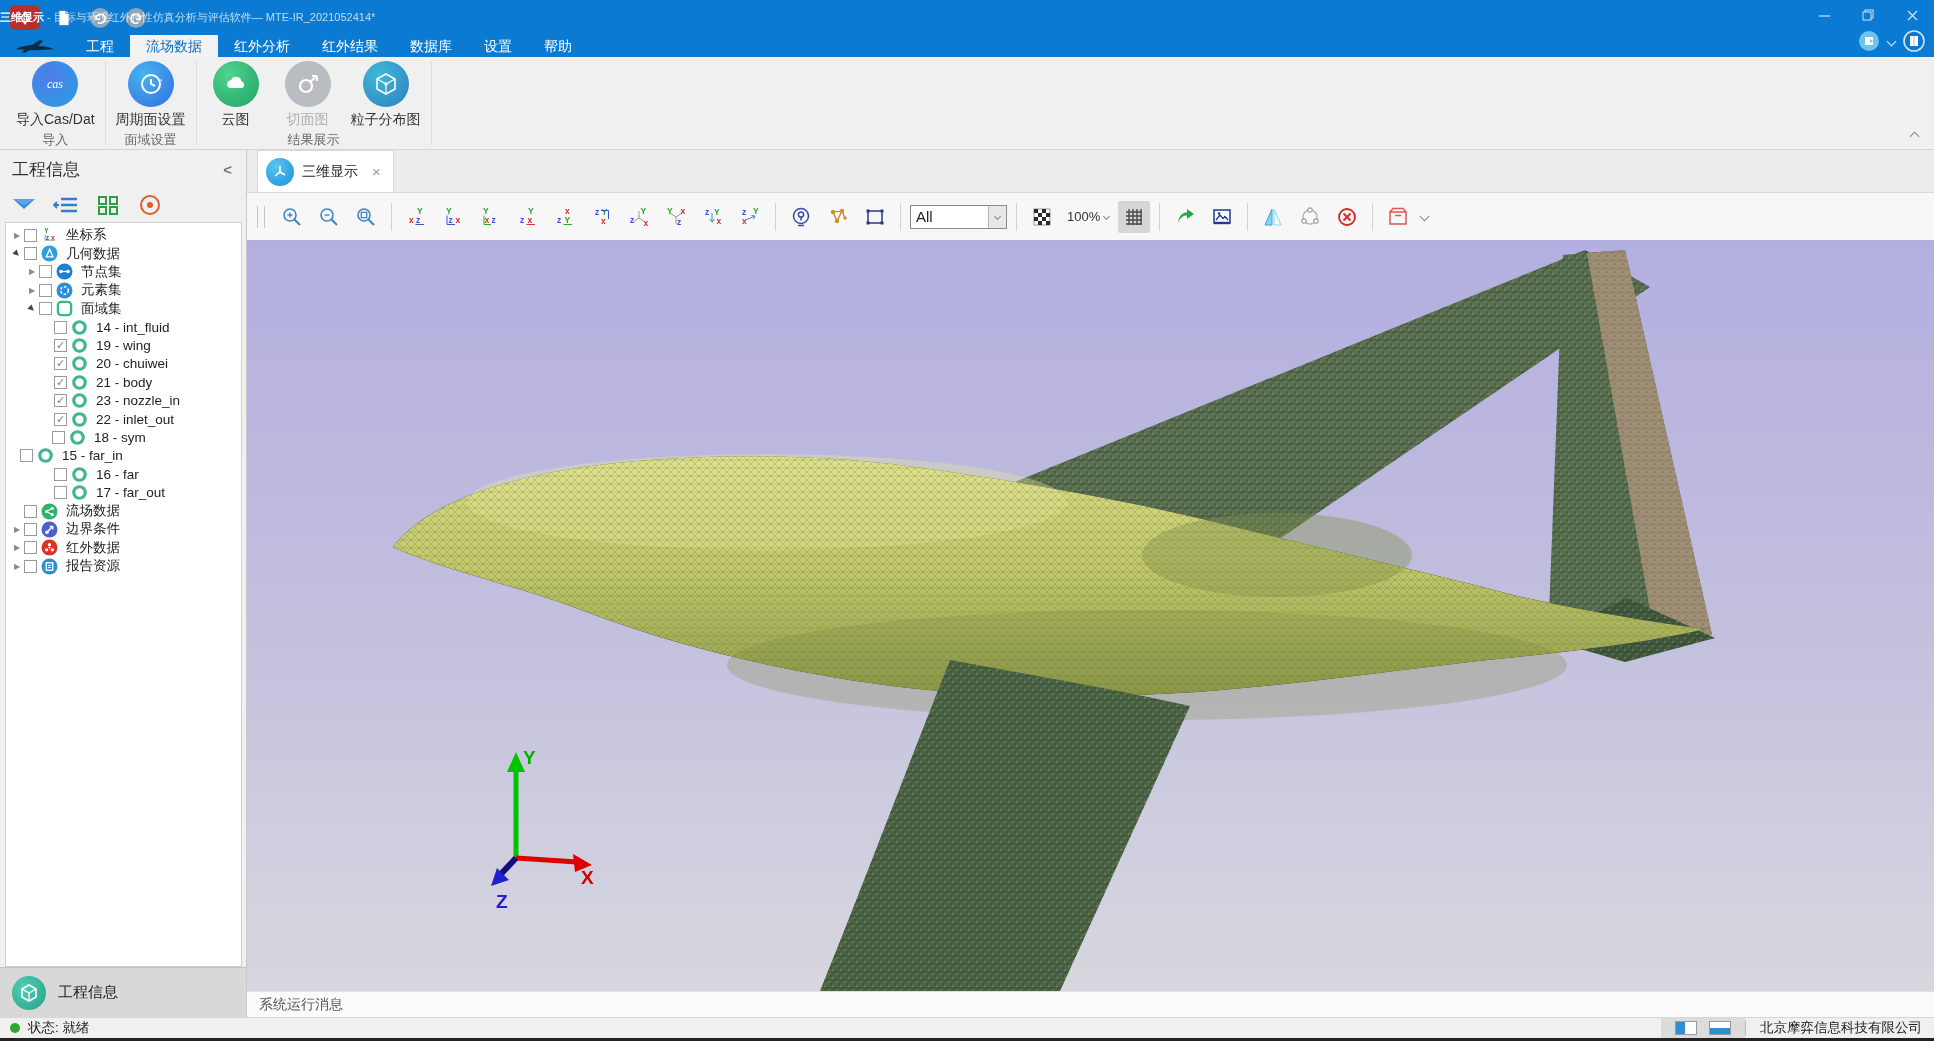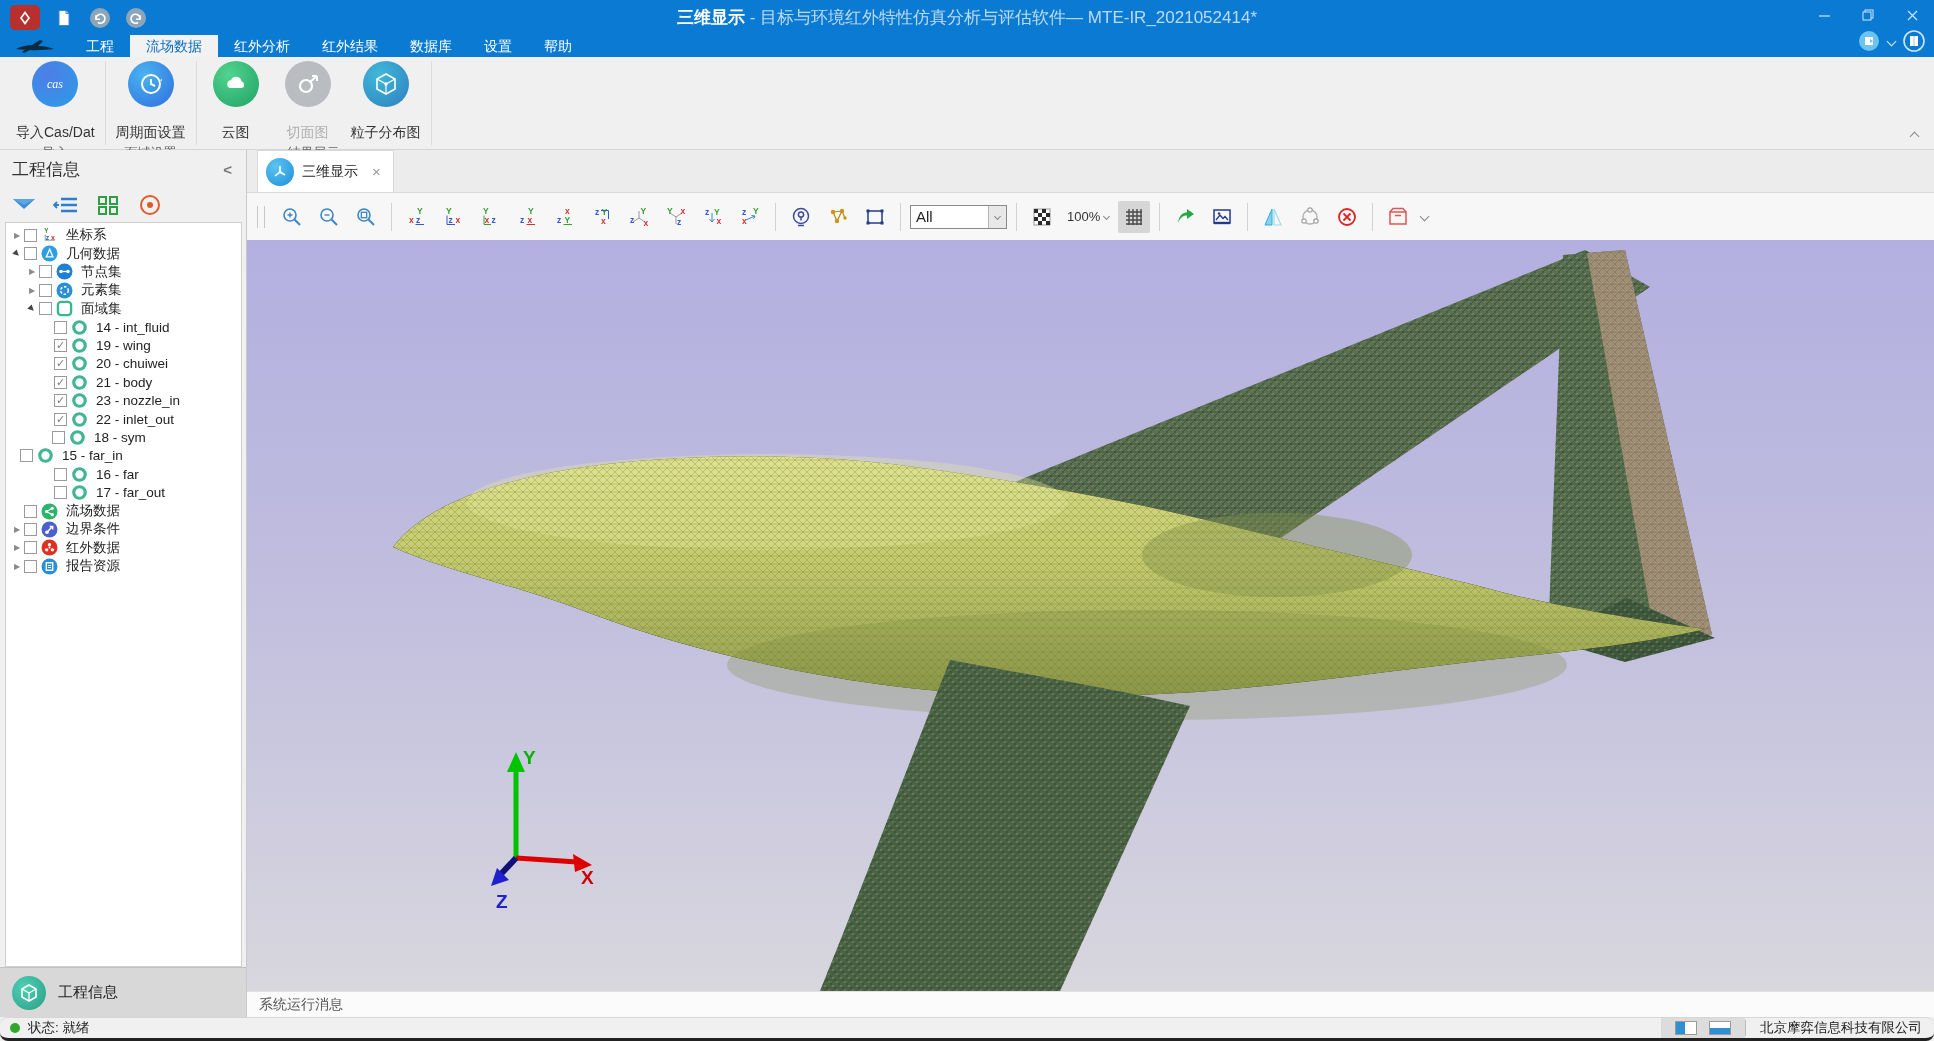--- a/index.html
+++ b/index.html
@@ -7,40 +7,40 @@
     font-family:"Liberation Sans","DejaVu Sans",sans-serif; font-size:14px; }
   body { background:#f0f0f0; }
 
   
   .titlebar { position:relative; height:35px; background:#0a7ad2; }
   .qat { position:absolute; left:10px; top:5px; display:flex; gap:12px; align-items:center; }
   .app-btn { width:30px; height:25px; background:#b8302e; border-radius:5px;
     display:flex; align-items:center; justify-content:center; }
   .qico { width:24px; height:24px; display:flex; align-items:center; justify-content:center; }
   .title-text { position:absolute; left:0; right:0; top:0; height:35px; line-height:35px;
-    text-align:center; font-size:17px; color:rgba(255,255,255,.72); }
+    font-size:11px; color:rgba(255,255,255,.72); }
   .title-text b { color:#ffffff; font-weight:bold; }
   .win-controls { position:absolute; right:0; top:0; height:30px; display:flex; }
   .win-btn { width:44px; height:30px; display:flex; align-items:center; justify-content:center; color:#cfe6f7; }
 
   
   .menubar { position:relative; height:22px; background:#0a7ad2; display:flex; align-items:stretch; }
   .menubar .logo { width:70px; display:flex; align-items:center; justify-content:center; }
   .menu-item { padding:0 16px; line-height:22px; color:#ffffff; font-size:14px; cursor:default; }
   .menu-item.active { background:#f2f2f2; color:#0a6dbd; }
   .menu-right { position:absolute; right:8px; top:-6px; display:flex; align-items:center; gap:7px; }
 
   
   .ribbon { position:relative; height:93px; background:#f0f0f0; border-bottom:1px solid #d5d5d5; }
   .ribbon-body { display:flex; height:92px; padding-left:6px; }
   .rgroup { display:flex; flex-direction:column; align-items:center; padding:4px 10px 0 10px; }
   .rgroup-btns { display:flex; gap:14px; flex:1; }
   .rbtn { display:flex; flex-direction:column; align-items:center; width:auto; min-width:58px;text-align:right; }
   .rico { width:46px; height:46px; border-radius:50%; display:flex; align-items:center; justify-content:center; }
-  .rlabel { font-size:14px; color:#333; margin-top:17px; white-space:nowrap; }
+  .rlabel { font-size:14px; color:#333; margin-top:4px; white-space:nowrap; }
   .rbtn.disabled .rlabel { color:#b0b0b0; }
   .rgroup-label { font-size:13px; color:#666; padding:2px 0 3px; }
   .rsep { width:1px; background:#dcdcdc; margin:4px 0; }
   .ribbon-collapse { position:absolute; right:16px; bottom:6px; }
   .chev { display:inline-block; width:7px; height:7px; border-right:1.6px solid #888; border-bottom:1.6px solid #888; }
   .chev.up { transform:rotate(-135deg); }
   .chev.down { transform:rotate(45deg); }
 
   
   .main-row { position:relative; display:flex; height:867px;justify-content:center; }
@@ -87,21 +87,21 @@
   .zoom-label { font-size:13px; color:#333; display:flex; align-items:center; gap:4px; padding:0 4px; }
 
   .viewport { position:relative; height:751px; }
   .viewport svg.scene { display:block; width:100%; height:100%; }
 
   .msgbar { height:26px; background:#fbfbfb; border-top:1px solid #e2e2e2; display:flex; align-items:center; padding-left:12px; }
   .msgbar span { font-size:14px; color:#555; }
 
   
   .statusbar { height:24px; background:#f0f0f0; border-top:1px solid #d6d6d6; border-bottom:3px solid #222;
-    display:flex; align-items:center;border-radius:8px; }
+    display:flex; align-items:center; }
   .status-left { display:flex; align-items:center; gap:8px; padding-left:10px; flex:1; }
   .status-dot { width:10px; height:10px; border-radius:50%; background:#2fa832; }
   .status-text { font-size:13.5px; color:#222; }
   .status-icons { height:100%; background:#dcdcdc; display:flex; align-items:center; gap:12px; padding:0 14px; }
   .layout-ico { width:22px; height:14px; background:#fff; border:1px solid #9a9a9a; position:relative; }
   .layout-ico.left::after { content:""; position:absolute; left:0; top:0; bottom:0; width:9px; background:#2f8fd4; }
   .layout-ico.bottom::after { content:""; position:absolute; left:0; right:0; bottom:0; height:6px; background:#2f8fd4; }
   .status-vsep { width:1px; height:16px; background:#bbb; }
   .company { font-size:13.5px; color:#222; padding:0 12px 0 14px; }
 

